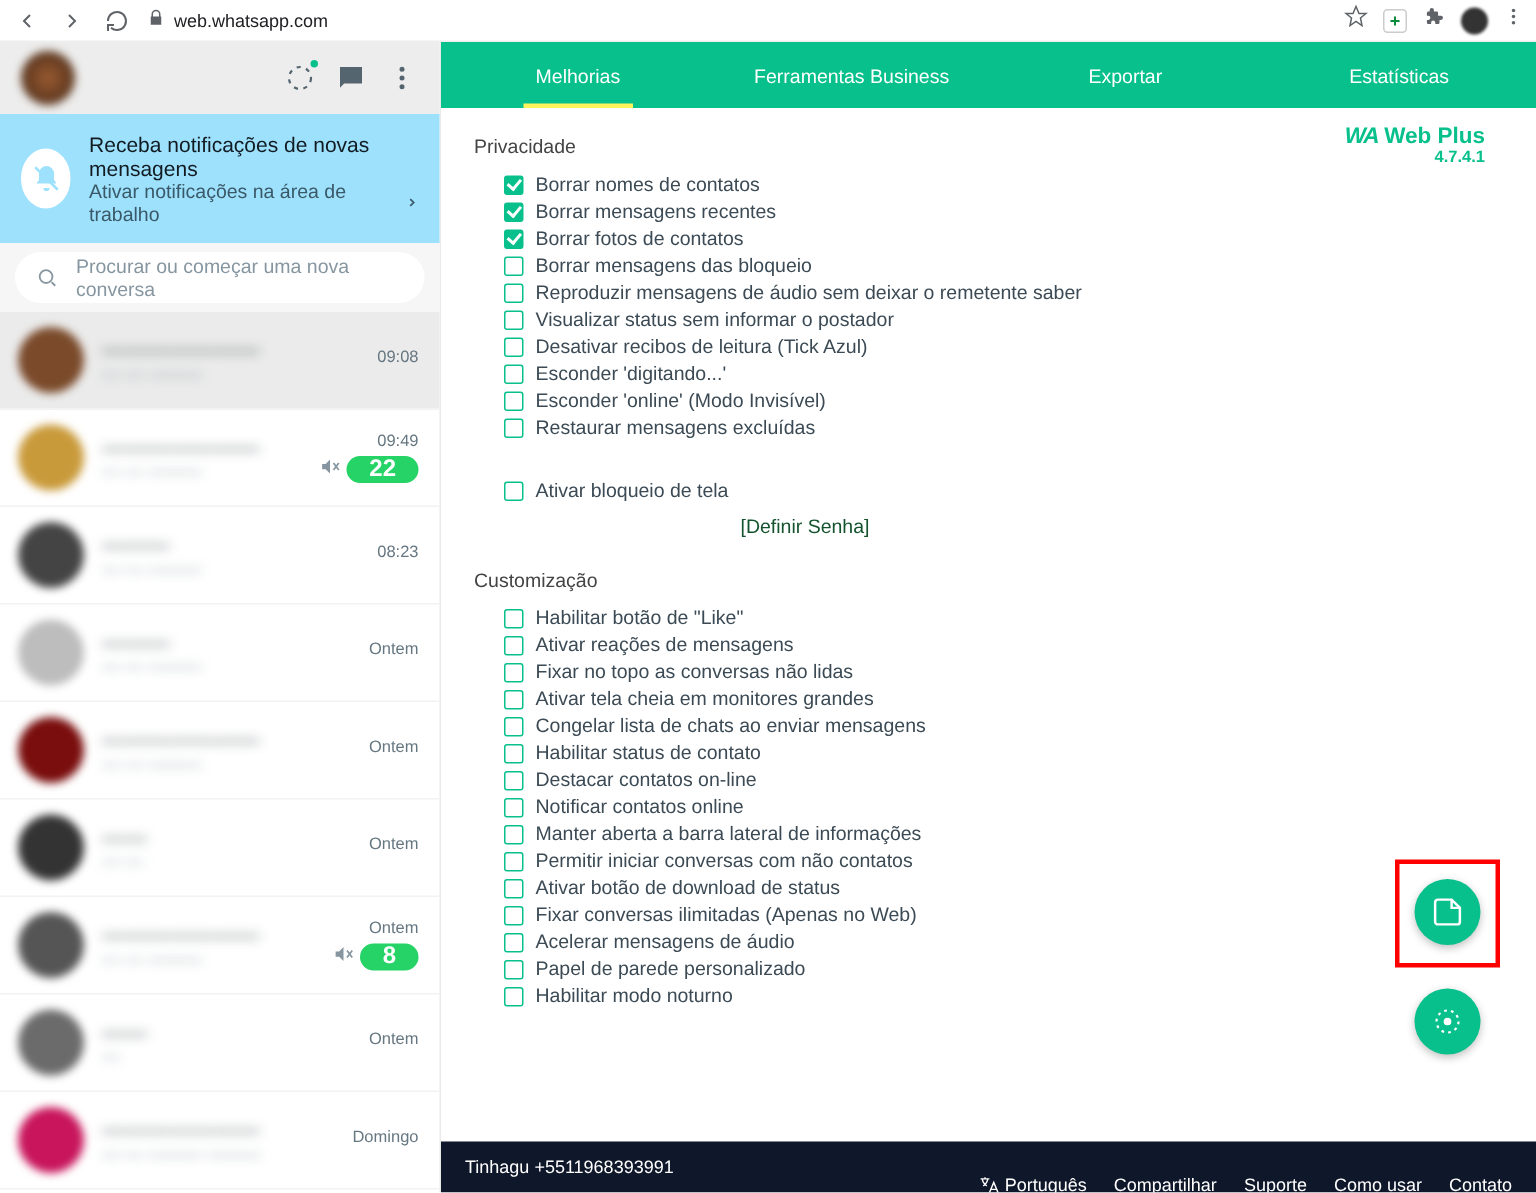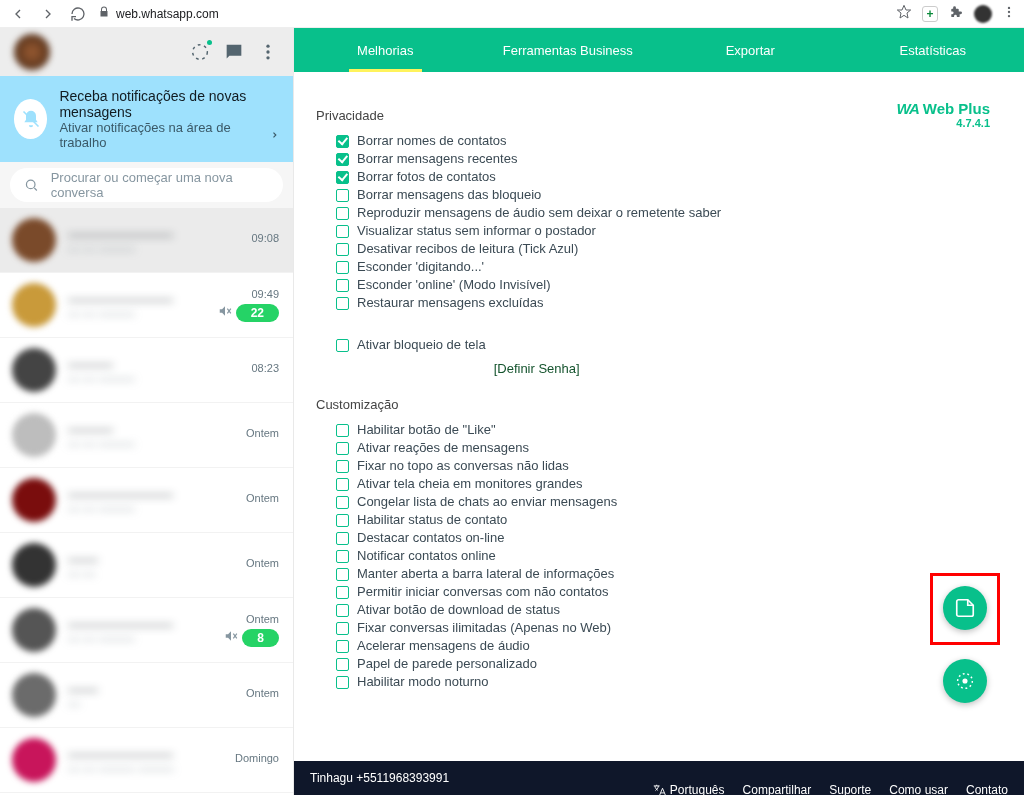--- a/index.html
+++ b/index.html
@@ -40,23 +40,23 @@
   .chat-item { display:flex; align-items:center; padding:10px 14px 10px 12px; gap:12px; border-bottom:1px solid #f2f2f2; position:relative; }
   .chat-item.selected { background:#ebebeb; }
   .chat-av { width:44px; height:44px; border-radius:50%; background:#888; filter:blur(3px); flex-shrink:0;}
   .chat-mid { flex:1; min-width:0; }
   .chat-name { font-size:15px; color:#111b21; filter: blur(4px); white-space:nowrap; overflow:hidden; }
   .chat-msg  { font-size:12px; color:#667781; filter: blur(4px); white-space:nowrap; overflow:hidden; }
   .chat-right { display:flex; flex-direction:column; align-items:flex-end; gap:4px; }
   .chat-time { font-size:11px; color:#667781; }
   .chat-meta { display:flex; align-items:center; gap:4px; }
   .mute { color:#8696a0; }
-  .badge { background:#25d366; color:#fff; border-radius:10px; min-width:18px; height:18px; font-size:12px; font-weight:600; display:flex; align-items:center; justify-content:center; padding:0 15px;}
-  
-  .panel { flex:1; display:flex; flex-direction:column; position:relative; background:#fff;gap:18px; }
+  .badge { background:#25d366; color:#fff; border-radius:10px; min-width:18px; height:18px; font-size:16px; font-weight:600; display:flex; align-items:center; justify-content:center; padding:0 15px;}
+  
+  .panel { flex:1; display:flex; flex-direction:column; position:relative; background:#fff; }
   .tabs { height:44px; background:#08c08b; display:flex; }
   .tab { flex:1; display:flex; align-items:center; justify-content:center; color:#fff; font-size:13px; cursor:pointer; position:relative;}
   .tab.active::after { content:""; position:absolute; bottom:0; left:30%; right:30%; height:3px; background:#fff35c;}
   .panel-body { flex:1; padding:14px 22px 0 22px; overflow:auto; font-size:13px; color:#3b4a54; position:relative;}
   .brand { position:absolute; top:10px; right:34px; text-align:right; }
   .brand-row { display:flex; align-items:center; gap:4px; color:#08c08b; font-weight:700; font-size:15px;}
   .brand-row .wa { font-style:italic; font-weight:800; letter-spacing:-1px;}
   .brand-ver { color:#08c08b; font-size:11px; font-weight:700;}
   .section-title { color:#444; font-size:13px; margin:4px 0 10px 0; }
   .opts { margin-left:20px; display:flex; flex-direction:column; gap:2px; margin-bottom:20px;}

